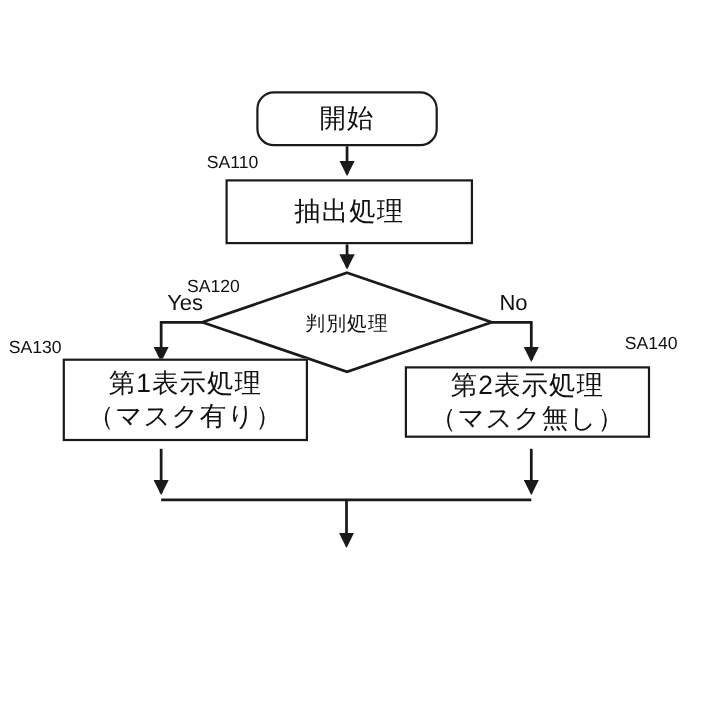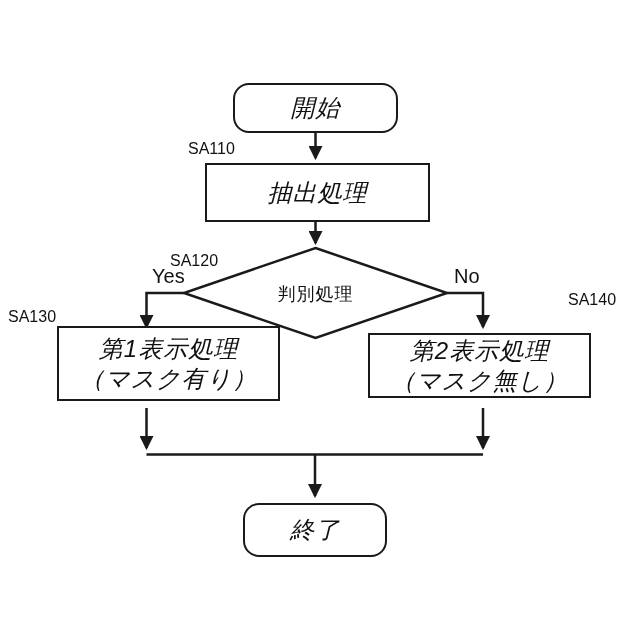--- a/index.html
+++ b/index.html
@@ -37,21 +37,20 @@
     border: 2.5px solid #1a1a1a;
     background: #ffffff;
     display: flex;
     flex-direction: column;
     align-items: center;
     justify-content: center;
     font-size: 24px;
     line-height: 30px;
     letter-spacing: 1px;
     text-align: left;
-    font-style: italic;
   }
   .terminator {
     border-radius: 16px;
   }
   .diamond-label {
     position: absolute;
     left: 214px;
     top: 281px;
     width: 203px;
     text-align: center;
@@ -107,29 +106,26 @@
   <div class="step-label" style="left:170px; top:251px;">SA120</div>
 
   <div class="diamond-label">判別処理</div>
 
   <div class="branch-label" style="left:136px; top:266px;margin-left:16px;">Yes</div>
 
   <div class="branch-label" style="left:454px; top:266px;">No</div>
 
   <div class="step-label" style="left:8px; top:307px;">SA130</div>
 
-  <div class="step-label" style="left:568px; top:290px;">SA140</div>
+  <div class="step-label" style="left:568px; top:303px;">SA140</div>
 
   <div class="node" style="left:35px; top:326px; width:223px; height:75px;margin-left:22px;">
     <span>第1表示処理</span>
     <span>（マスク有り）</span>
   </div>
 
   <div class="node" style="left:368px; top:333px; width:223px; height:65px;">
     <span>第2表示処理</span>
     <span>（マスク無し）</span>
   </div>
 
-  <div class="node terminator" style="left:243px; top:503px; width:144px; height:54px;">
-    <span>終了</span>
-  </div>
 
 </div>
 
 </body></html>

